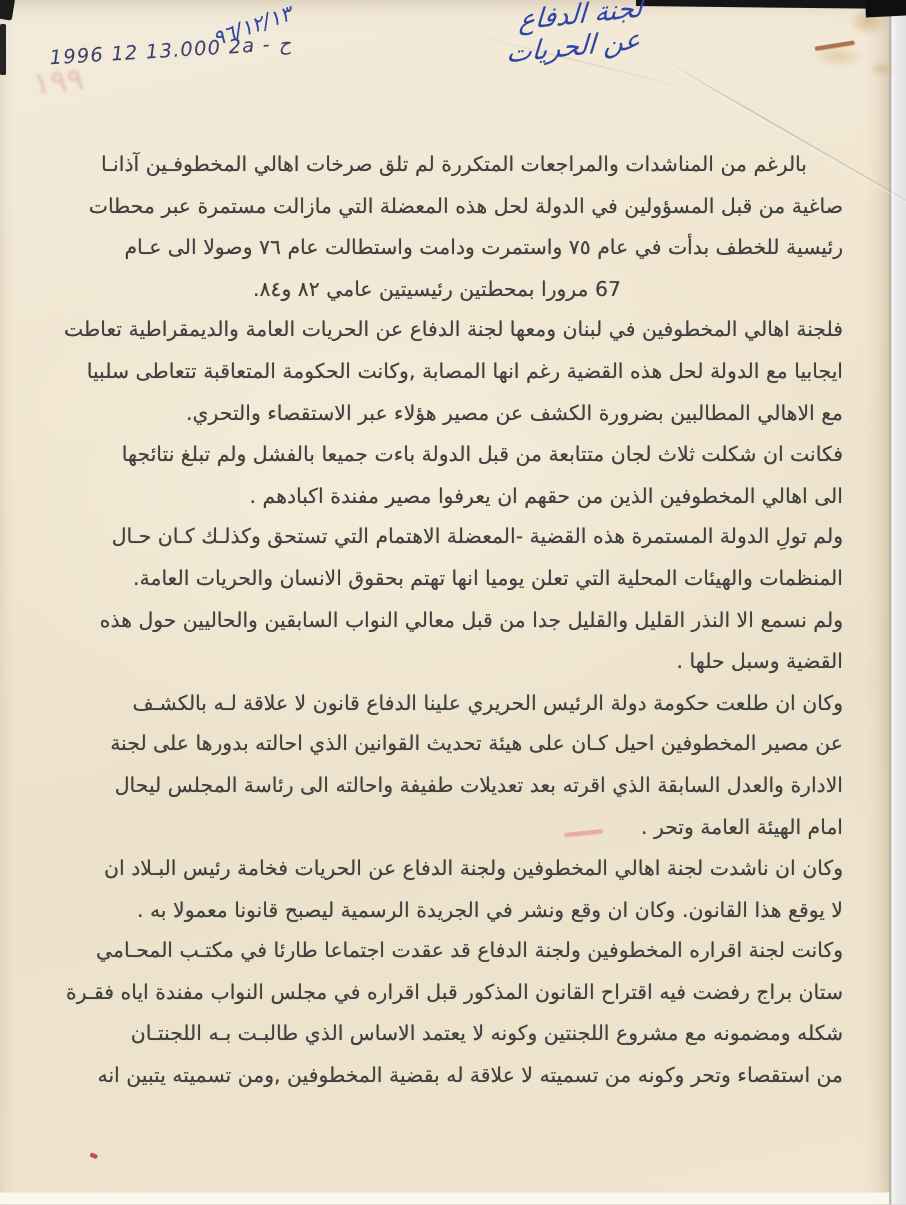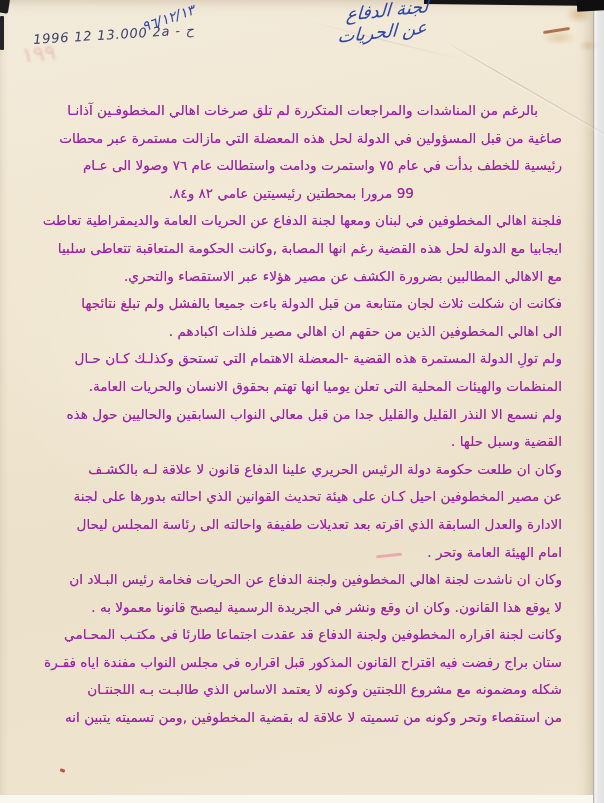--- a/index.html
+++ b/index.html
@@ -66,21 +66,21 @@
     color:#39406b;font-size:13px;letter-spacing:.8px;font-style:italic;white-space:nowrap;
   }
   .faint-stamp{
     position:absolute;left:22px;top:42px;color:#d9958c;opacity:.5;filter:blur(1px);
     font-size:21px;transform:rotate(-6deg);
   }
   
   .doc-text{
     position:absolute;top:97px;right:42px;left:34px;
     direction:rtl;text-align:right;
-    font-size:13.6px;color:#a21caf;
+    font-size:13.6px;color:#404040;
     text-shadow:0 0 .5px rgba(74,67,56,.55);
   }
   .doc-text .line{height:27.6px;line-height:27.6px;white-space:nowrap;}
   .indent-sm{padding-right:24px;}
   .indent-lg{padding-right:148px;}
 </style>
 </head>
 <body>
 
 <div class="paper"></div>
@@ -106,26 +106,26 @@
 <div class="date-note ink">٩٦/١٢/١٣</div>
 
 <div class="archive-no">1996 12 13.000 2a - ح</div>
 
 <div class="faint-stamp">١٩٩</div>
 
 <div class="doc-text">
   <div class="line indent-sm">بالرغم من المناشدات والمراجعات المتكررة لم تلق صرخات اهالي المخطوفـين آذانـا</div>
   <div class="line">صاغية من قبل المسؤولين في الدولة لحل هذه المعضلة التي مازالت مستمرة عبر محطات</div>
   <div class="line">رئيسية للخطف بدأت في عام ٧٥ واستمرت ودامت واستطالت عام ٧٦ وصولا الى عـام</div>
-  <div class="line indent-lg">99 مرورا بمحطتين رئيسيتين عامي ٨٢ و٨٤.</div>
+  <div class="line indent-lg">67 مرورا بمحطتين رئيسيتين عامي ٨٢ و٨٤.</div>
   <div class="line">فلجنة اهالي المخطوفين في لبنان ومعها لجنة الدفاع عن الحريات العامة والديمقراطية تعاطت</div>
   <div class="line">ايجابيا مع الدولة لحل هذه القضية رغم انها المصابة ,وكانت الحكومة المتعاقبة تتعاطى سلبيا</div>
   <div class="line">مع الاهالي المطالبين بضرورة الكشف عن مصير هؤلاء عبر الاستقصاء والتحري.</div>
   <div class="line">فكانت ان شكلت ثلاث لجان متتابعة من قبل الدولة باءت جميعا بالفشل ولم تبلغ نتائجها</div>
-  <div class="line">الى اهالي المخطوفين الذين من حقهم ان اهالي مصير فلذات اكبادهم .</div>
+  <div class="line">الى اهالي المخطوفين الذين من حقهم ان يعرفوا مصير مفندة اكبادهم .</div>
   <div class="line">ولم تولِ الدولة المستمرة هذه القضية -المعضلة الاهتمام التي تستحق وكذلـك كـان حـال</div>
   <div class="line">المنظمات والهيئات المحلية التي تعلن يوميا انها تهتم بحقوق الانسان والحريات العامة.</div>
   <div class="line">ولم نسمع الا النذر القليل والقليل جدا من قبل معالي النواب السابقين والحاليين حول هذه</div>
   <div class="line">القضية وسبل حلها .</div>
   <div class="line">وكان ان طلعت حكومة دولة الرئيس الحريري علينا الدفاع قانون لا علاقة لـه بالكشـف</div>
   <div class="line">عن مصير المخطوفين احيل كـان على هيئة تحديث القوانين الذي احالته بدورها على لجنة</div>
   <div class="line">الادارة والعدل السابقة الذي اقرته بعد تعديلات طفيفة واحالته الى رئاسة المجلس ليحال</div>
   <div class="line">امام الهيئة العامة وتحر .</div>
   <div class="line">وكان ان ناشدت لجنة اهالي المخطوفين ولجنة الدفاع عن الحريات فخامة رئيس البـلاد ان</div>
   <div class="line">لا يوقع هذا القانون. وكان ان وقع ونشر في الجريدة الرسمية ليصبح قانونا معمولا به .</div>

